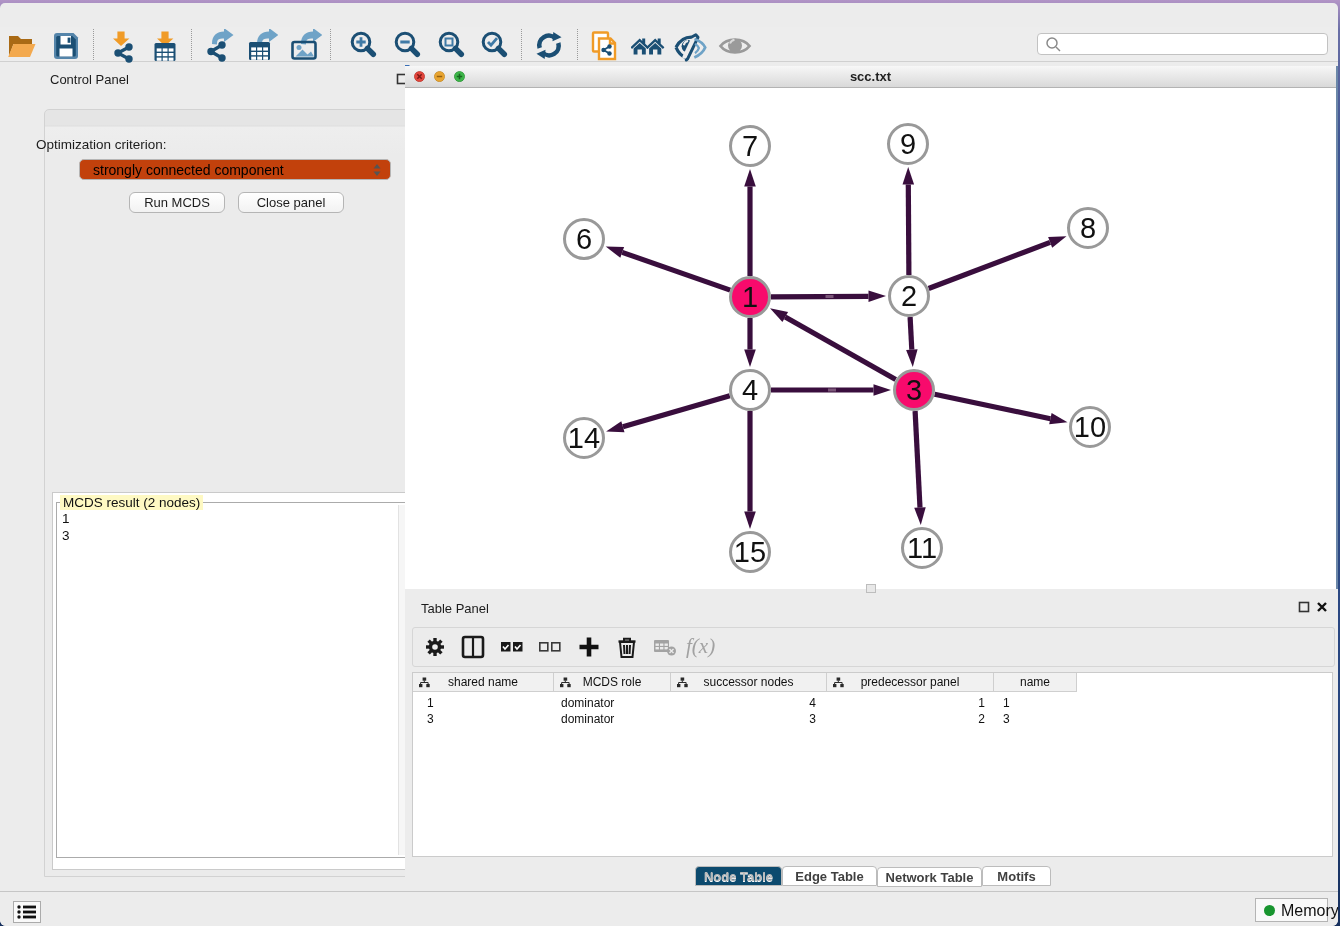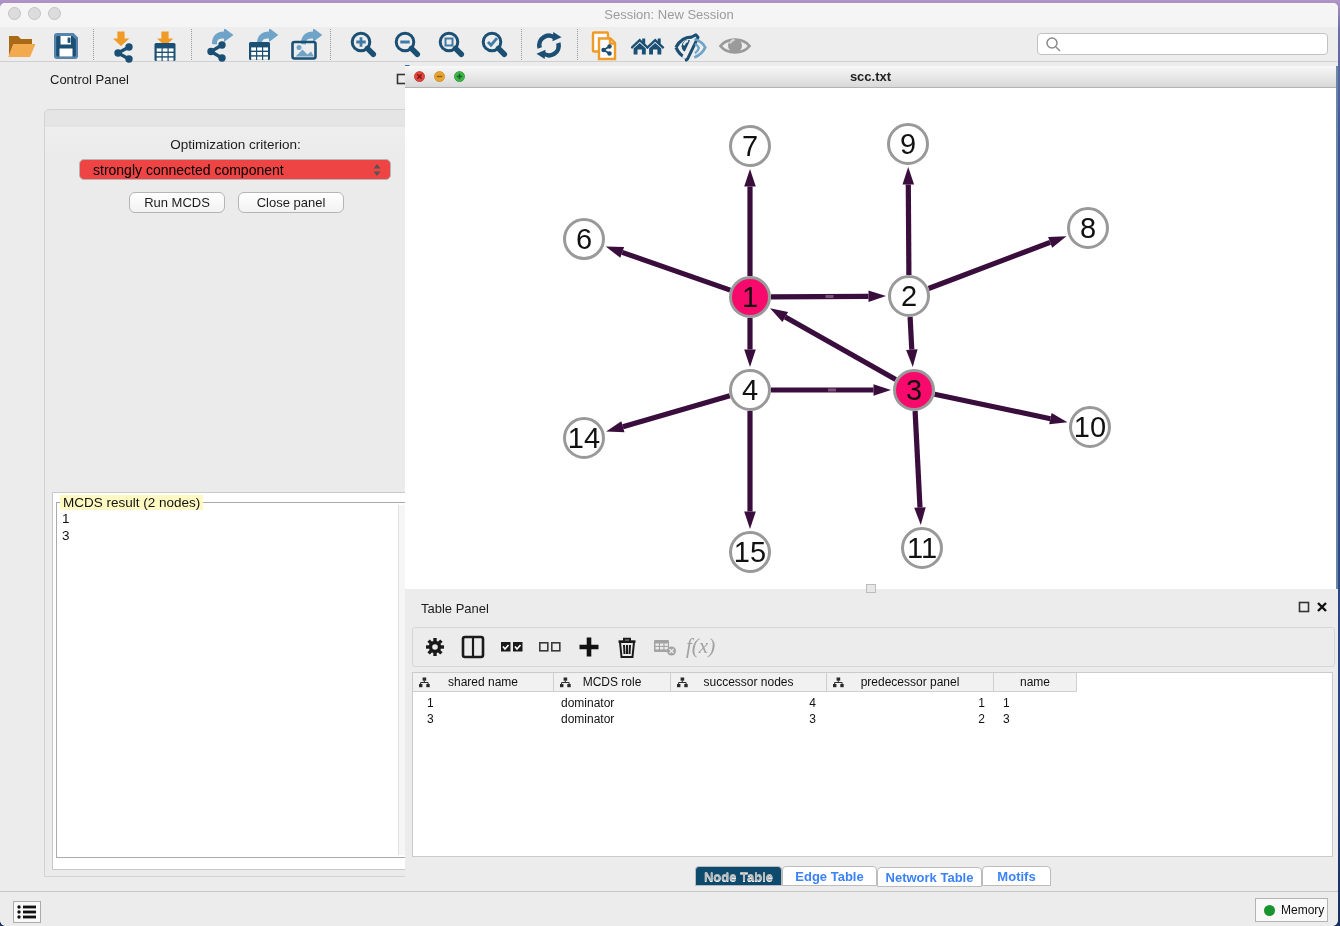--- a/index.html
+++ b/index.html
@@ -21,22 +21,22 @@
 
 #cp{left:0;top:0;width:404px;height:828px;background:#ececec;margin-left:36px;}
 #cptitle{left:14px;top:9px;font-size:13px;color:#1c1c1c;}
 .paneico{position:absolute;top:10px;}
 #cptabs{left:0;top:34px;width:100%;height:22px;z-index:3;}
 .tab{position:absolute;top:0;height:20px;background:#fff;border:1px solid #c0c0c0;
  font-size:13px;text-align:center;color:#1c1c1c;line-height:20px;box-sizing:border-box;}
 #cpcontent{left:8px;top:46px;width:383px;height:768px;border:1px solid #d2d2d2;
  background:linear-gradient(#e5e5e5 0px,#e5e5e5 15px,#dedede 16px,#eeeeee 17px,#ebebeb 45px);box-sizing:border-box;border-radius:5px 5px 0 0;}
 #cpscroll{left:391px;top:54px;width:13px;height:760px;background:#ececec;border-right:1px solid #a9a9a9;border-left:1px solid #dedede;}
-#optlabel{left:0;top:74px;width:399px;text-align:center;font-size:13.5px;color:#1c1c1c;}
-#combo{left:43px;top:96px;width:312px;height:21px;background:#ef4444;border:1px solid #b5b5b5;
+#optlabel{left:0;top:74px;width:399px;text-align:left;font-size:13.5px;color:#1c1c1c;}
+#combo{left:43px;top:96px;width:312px;height:21px;background:#c2410c;border:1px solid #b5b5b5;
  border-radius:5px;font-size:14px;line-height:20px;box-sizing:border-box;}
 .btn{position:absolute;height:21px;background:linear-gradient(#ffffff,#f2f2f2);
  border:1px solid #b5b5b5;border-radius:6px;font-size:13px;text-align:center;
  line-height:19px;color:#1c1c1c;box-sizing:border-box;}
 #whitepanel{left:16px;top:429px;width:369px;height:378px;background:#fff;border:1px solid #cacaca;box-sizing:border-box;}
 #fieldset{position:absolute;left:3px;top:9px;width:361px;height:356px;border:1px solid #ababab;box-sizing:border-box;}
 #legend{position:absolute;left:3px;top:-8px;background:#fef9c3;font-size:13.5px;padding:0 3px;color:#111;}
 #fscroll{position:absolute;right:4px;top:2px;width:13px;height:350px;background:#f6f6f6;border-left:1px solid #e2e2e2;}
 #mcdsvals{position:absolute;left:5px;top:7px;font-size:13.5px;line-height:17px;color:#111;}
 
@@ -51,35 +51,29 @@
 
 #tp{left:405px;top:526px;width:934px;height:302px;background:#ececec;}
 #tptitle{position:absolute;left:16px;top:12px;font-size:13px;color:#1c1c1c;}
 #tptools{position:absolute;left:7px;top:38px;width:921px;height:38px;border:1px solid #d6d6d6;border-radius:3px;}
 #tbl{position:absolute;left:7px;top:83px;width:921px;height:185px;background:#fff;border:1px solid #cbcbcb;box-sizing:border-box;}
 .hcell{position:absolute;top:0;height:19px;background:#f1f1f1;border-right:1px solid #cfcfcf;
  border-bottom:1px solid #cfcfcf;box-sizing:border-box;font-size:12px;text-align:center;
  line-height:19px;color:#111;}
 .tcell{position:absolute;font-size:12px;color:#111;height:16px;line-height:16px;}
 .btab{position:absolute;height:20px;background:#fff;border:1px solid #bcbcbc;
- border-radius:4px 4px 0 0;font-size:13px;font-weight:bold;text-align:center;line-height:19px;color:#3b82f6;box-sizing:border-box;}
+ border-radius:4px 4px 0 0;font-size:13px;font-weight:bold;text-align:center;line-height:19px;color:#404040;box-sizing:border-box;}
 
 #status{left:0;top:888px;width:100%;height:35px;background:#ececec;border-top:1px solid #c6c6c6;}
 #memb{position:absolute;left:1255px;top:6px;width:73px;height:24px;background:#f9f9f9;
- border:1px solid #b4b4b4;font-size:12px;color:#111;line-height:23px;box-sizing:border-box;}
+ border:1px solid #b4b4b4;font-size:16px;color:#111;line-height:23px;box-sizing:border-box;}
 #listb{position:absolute;left:13px;top:9px;width:26px;height:20px;background:#f9f9f9;border:1px solid #ababab;}
 </style></head>
 <body>
 <div id="win">
- <div id="titlebar" class="abs">
-  <div class="dot" style="left:8px"></div>
-      <div class="dot" style="left:28px"></div>
-      <div class="dot" style="left:48px"></div>
-  <div id="titletext">Session: New Session</div>
- </div>
  <div id="toolbar" class="abs">
   <svg class="ticon" style="left:5px" width="34" height="34" viewBox="0 0 34 34">
         <path d="M4 7 h9 l3 3 h11 v5 H4 Z" fill="#a96a15"></path>
 <path d="M4 7 L4 27 L8.5 15 L4 7" fill="#a96a15"></path>
 <path d="M8.5 15 H30.5 L25 28 H3.2 Z" fill="#f3a94e"></path>
       </svg>
 <svg class="ticon" style="left:49px" width="34" height="34" viewBox="0 0 34 34">
         <path d="M5 7 a3 3 0 0 1 3 -3 h16.5 l4.5 4.5 V27 a3 3 0 0 1 -3 3 H8 a3 3 0 0 1 -3 -3 Z" fill="#5585aa"></path>
 <path d="M7.2 8.5 a1.5 1.5 0 0 1 1.5 -1.5 h14.6 l3.5 3.5 V26 a1.5 1.5 0 0 1 -1.5 1.5 H8.7 a1.5 1.5 0 0 1 -1.5 -1.5 Z" fill="#1b4f74"></path>
 <rect x="11.5" y="7" width="10.5" height="8.5" fill="#fff"></rect>

